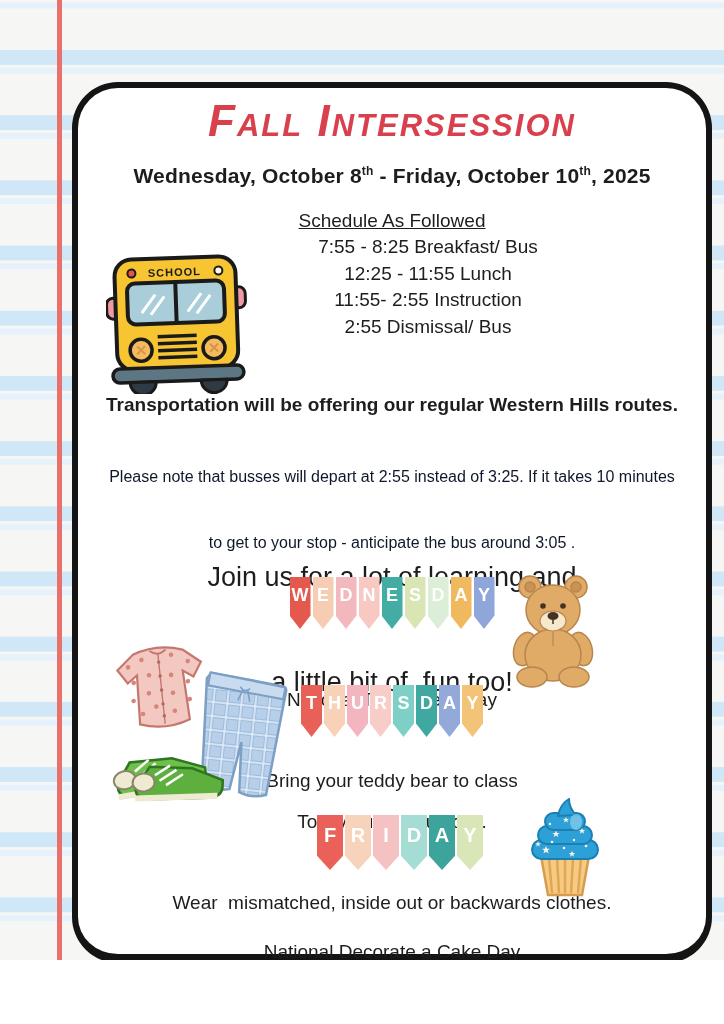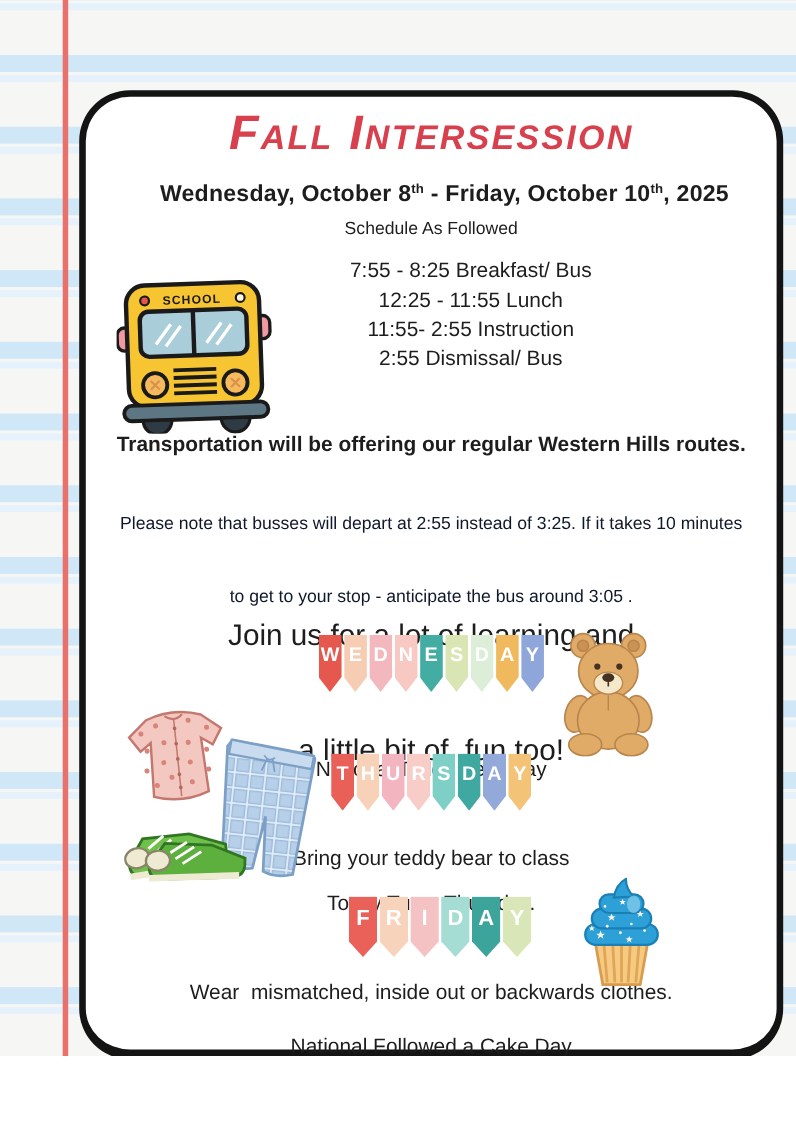--- a/index.html
+++ b/index.html
@@ -15,23 +15,23 @@
   .margin-line{position:absolute;left:57px;top:0;width:5px;height:1024px;background:#e9716c;}
   .card{
     position:absolute;left:72px;top:82px;width:628px;height:866px;background:#ffffff;
     border:6px solid #141414;border-bottom-width:9px;border-radius:46px;
   }
   .abs{position:absolute;left:0;width:100%;text-align:center;}
   .title{
     top:8px;font-size:44px;font-weight:800;font-style:italic;color:#d8404e;
     font-variant:small-caps;letter-spacing:2px;
   }
-  .date{top:76px;font-size:21px;font-weight:700;letter-spacing:.2px;padding-left:12px;}
+  .date{top:76px;font-size:21px;font-weight:700;letter-spacing:.2px;}
   .date sup{font-size:12px;}
-  .sched-head{top:112px;font-size:16px;}
+  .sched-head{top:122px;font-size:19px;text-decoration:underline;}
   .sched{top:146px;font-size:19px;line-height:26.5px;margin-left:36px;}
   .transport{top:306px;font-size:19px;font-weight:bold;}
   .note{top:334px;font-size:16px;line-height:22px;color:#0f172a;white-space:pre-wrap;}
   .join{top:402px;font-size:27px;line-height:35px;white-space:pre-wrap;}
   .daytext{font-size:19px;line-height:27px;white-space:pre-wrap;}
   .wed-text{top:544px;}
   .thu-text{top:666px;}
   .fri-text{top:796px;}
   .banner{display:flex;gap:2px;justify-content:center;position:absolute;left:0;width:100%;}
   .wed-banner{top:489px;}
@@ -313,18 +313,18 @@
           <circle cx="44" cy="44" r="1.3"></circle>
             <circle cx="56" cy="50" r="1.3"></circle>
             <circle cx="78" cy="48" r="1.3"></circle>
           <circle cx="42" cy="26" r="1.2"></circle>
             <circle cx="66" cy="42" r="1.2"></circle>
         </g>
       </svg>
     </div>
 
     <div class="abs daytext fri-text">
-      <div>National Followed a Cake Day</div>
+      <div>National Decorate a Cake Day</div>
       <div>Students will all decorate their own cupcake at the end of the day</div>
     </div>
 
   </div>
 </div>
 
 </body></html>

